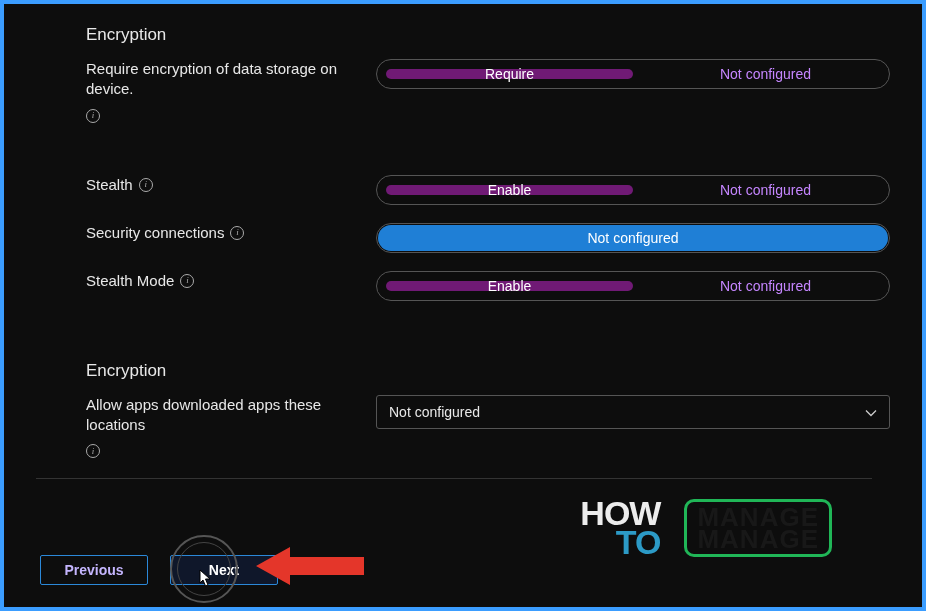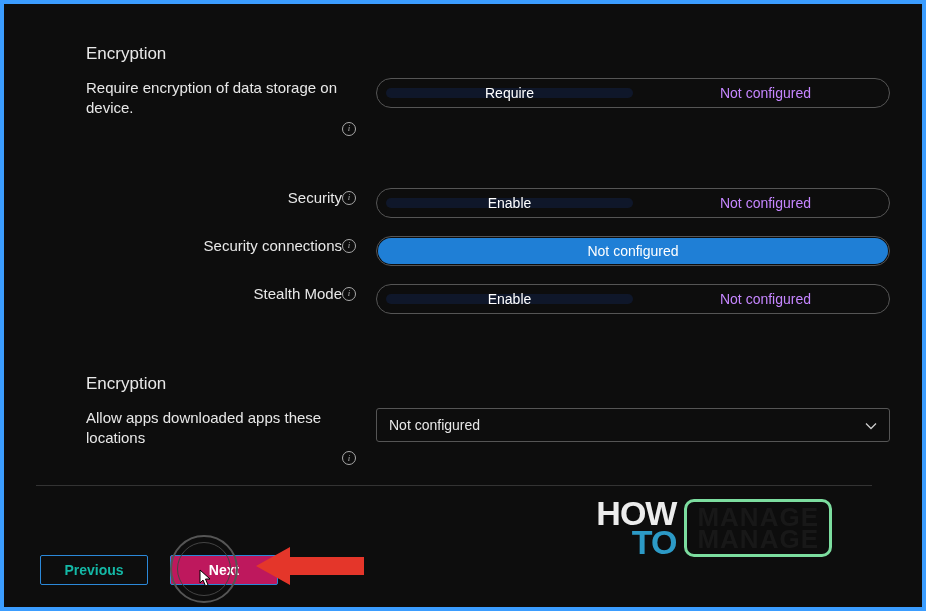--- a/index.html
+++ b/index.html
@@ -7,21 +7,21 @@
   body {
     font-family: "Segoe UI", -apple-system, sans-serif;
     background: #3b9dff;
     overflow: hidden;
     position: relative;
   }
   .frame {
     position: absolute;
     top: 4px; left: 4px; right: 4px; bottom: 4px;
     background: #0d0d0d;
-    padding: 32px 32px 0 32px;
+    padding: 13px 32px 0 32px;
   }
   .content { padding-left: 50px; padding-right: 0; }
   .section-title {
     color: #e8e8e8;
     font-size: 17px;
     font-weight: 400;
     margin-bottom: 14px;
     margin-top: 8px;
   }
   .row {
@@ -30,22 +30,22 @@
     margin-bottom: 18px;
     gap: 20px;
   }
   .label-col {
     width: 270px;
     color: #e8e8e8;
     font-size: 15px;
     line-height: 1.35;
     display: flex;
     align-items: flex-start;
+    gap: 6px;
     flex-wrap: wrap;
-    justify-content: flex-end;
   }
   .label-text { display: inline; }
   .info-icon {
     display: inline-flex;
     align-items: center;
     justify-content: center;
     width: 14px; height: 14px;
     border: 1px solid #aaa;
     border-radius: 50%;
     font-size: 9px;
@@ -70,21 +70,21 @@
     flex: 1;
     display: flex;
     align-items: center;
     justify-content: center;
     font-size: 14px;
     cursor: pointer;
     color: #c586ff;
     border-radius: 14px;
   }
   .toggle-opt.sel-purple {
-    background: #0f172a;
+    background: #701a75;
     color: #fff;
     margin: 9px;
   }
   .toggle-opt.sel-blue {
     background: #1f7fd6;
     color: #fff;
     margin: 1px;
   }
   .dropdown {
     width: 100%;
@@ -125,25 +125,25 @@
     display: flex;
     align-items: center;
     justify-content: center;
     font-size: 14px;
     font-weight: 600;
     cursor: pointer;
     border-radius: 2px;
   }
   .btn-prev {
     border: 1px solid #2b88d8;
-    color: #14b8a6;
+    color: #c4b5fd;
     background: transparent;
   }
   .btn-next {
-    background: #be185d;
+    background: #0f172a;
     color: #fff;
     border: 1px solid #2b88d8;
   }
   .circle-overlay {
     position: absolute;
     width: 68px; height: 68px;
     border: 2px solid #555;
     border-radius: 50%;
     left: 166px;
     bottom: 4px;
@@ -170,33 +170,33 @@
     bottom: 18px;
     width: 16px; height: 20px;
     pointer-events: none;
   }
   .watermark {
     position: absolute;
     right: 90px;
     bottom: 50px;
     display: flex;
     align-items: center;
-    gap: 8px;
+    gap: 24px;
     opacity: 0.92;
     pointer-events: none;
   }
   .wm-how {
     text-align: right;
     line-height: 0.85;
     font-family: "Arial Black", Impact, sans-serif;
   }
   .wm-how .l1 { color: #fff; font-size: 34px; font-weight: 900; letter-spacing: -1px; }
   .wm-how .l2 { color: #2fa6d6; font-size: 34px; font-weight: 900; letter-spacing: -1px; }
   .wm-box {
-    border: 3px solid #86efac;
+    border: 3px solid #22c55e;
     border-radius: 10px;
     padding: 4px 10px 4px 10px;
     line-height: 0.85;
     font-family: "Arial Black", Impact, sans-serif;
     color: #1a1a1a;
     position: relative;
   }
   .wm-box .l1 { font-size: 26px; font-weight: 900; letter-spacing: 1px; }
   .wm-box .l2 { font-size: 26px; font-weight: 900; letter-spacing: 1px; }
   .spacer-lg { height: 34px; }
@@ -219,21 +219,21 @@
           <div class="toggle-opt">Not configured</div>
         </div>
       </div>
     </div>
 
     <div class="spacer-lg"></div>
 
 
     <div class="row">
       <div class="label-col">
-        <span class="label-text">Security</span>
+        <span class="label-text">Stealth</span>
         <span class="info-icon">i</span>
       </div>
       <div class="control-col">
         <div class="toggle">
           <div class="toggle-opt sel-purple">Enable</div>
           <div class="toggle-opt">Not configured</div>
         </div>
       </div>
     </div>
 

